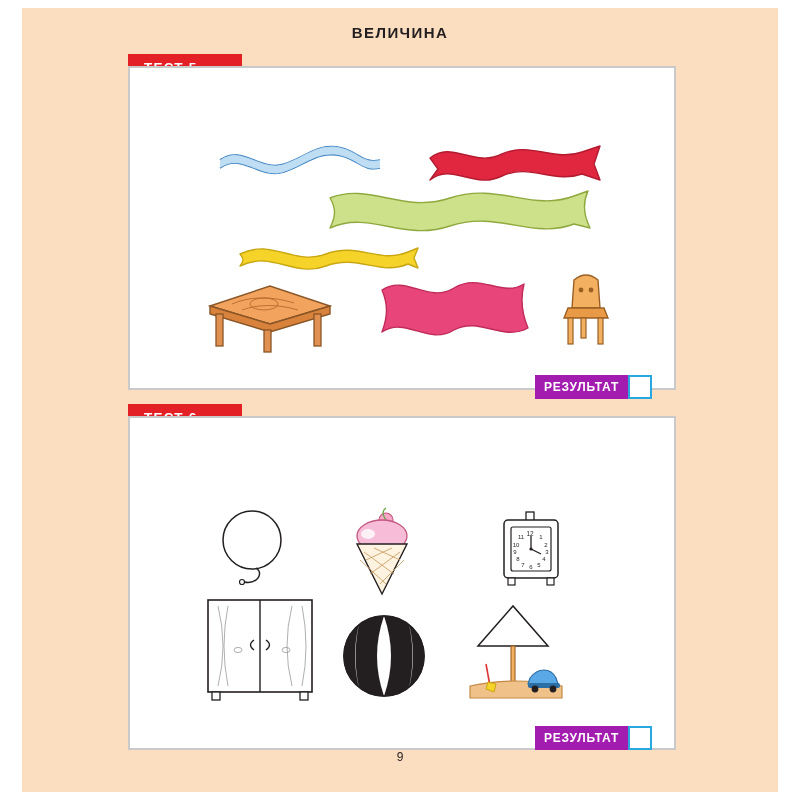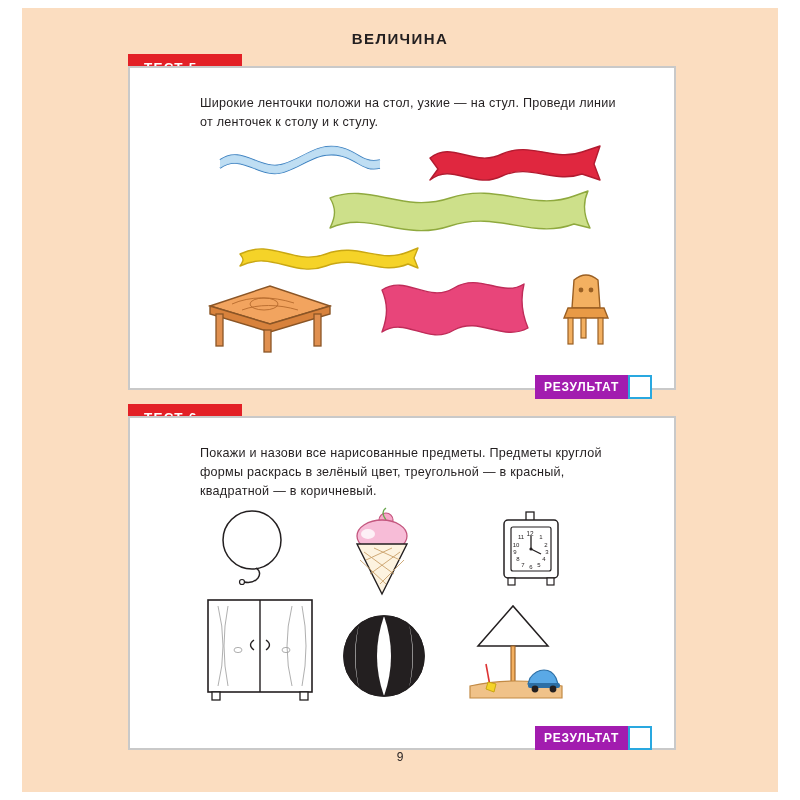--- a/index.html
+++ b/index.html
@@ -17,21 +17,21 @@
     position: absolute;
     left: 22px;
     top: 8px;
     width: 756px;
     height: 784px;
     background: #fbddc0;
   }
   .page-title {
     position: absolute;
     left: 0;
-    top: 22px;
+    top: 16px;
     width: 756px;
     text-align: center;
     font-size: 15px;
     font-weight: bold;
     letter-spacing: 1.4px;
     color: #231f20;
   }
   
   .test-block {
     position: absolute;
@@ -114,21 +114,20 @@
 </style>
 </head>
 <body>
 
 <div class="page">
 
   <div class="page-title">ВЕЛИЧИНА</div>
 
   <div class="test-tag" id="test5-tag">ТЕСТ 5</div>
   <div class="test-block" id="test5-block"></div>
-  <div class="task-text" id="task5-text">Широкие ленточки положи на стол, узкие — на стул. Проведи линии от ленточек к столу и к стулу.</div>
 
   <div class="art" style="left:180px; top:130px;">
     <svg width="420" height="215" viewBox="0 0 420 215">
 
       <g>
         <path d="M18,22 C40,6 58,34 82,26 C104,19 116,4 140,10 C156,14 162,26 178,22" fill="none" stroke="#3a7fbf" stroke-width="1.6"></path>
         <path d="M18,30 C40,14 58,42 82,34 C104,27 116,12 140,18 C156,22 162,34 178,30" fill="none" stroke="#3a7fbf" stroke-width="1.6"></path>
         <path d="M18,22 C40,6 58,34 82,26 C104,19 116,4 140,10 C156,14 162,26 178,22
                  L178,30 C162,34 156,22 140,18 C116,12 104,27 82,34 C58,42 40,14 18,30 Z" fill="#bcdcf2" stroke="none" opacity="0.95"></path>
       </g>
@@ -179,21 +178,20 @@
     </svg>
   </div>
 
   <div class="result-bar" id="result5">
     <div class="result-label">РЕЗУЛЬТАТ</div>
     <div class="result-box"></div>
   </div>
 
   <div class="test-tag" id="test6-tag">ТЕСТ 6</div>
   <div class="test-block" id="test6-block"></div>
-  <div class="task-text" id="task6-text">Покажи и назови все нарисованные предметы. Предметы круглой формы раскрась в зелёный цвет, треугольной — в красный, квадратной — в коричневый.</div>
 
   <div class="art" style="left:172px; top:490px;">
     <svg width="440" height="215" viewBox="0 0 440 215">
 
       <g>
         <circle cx="58" cy="42" r="29" fill="#ffffff" stroke="#231f20" stroke-width="1.5"></circle>
         <path d="M62,70 q6,4 2,10 q-5,6 -14,4" fill="none" stroke="#231f20" stroke-width="1.4"></path>
         <circle cx="48" cy="84" r="2.5" fill="none" stroke="#231f20" stroke-width="1.2"></circle>
       </g>
 

